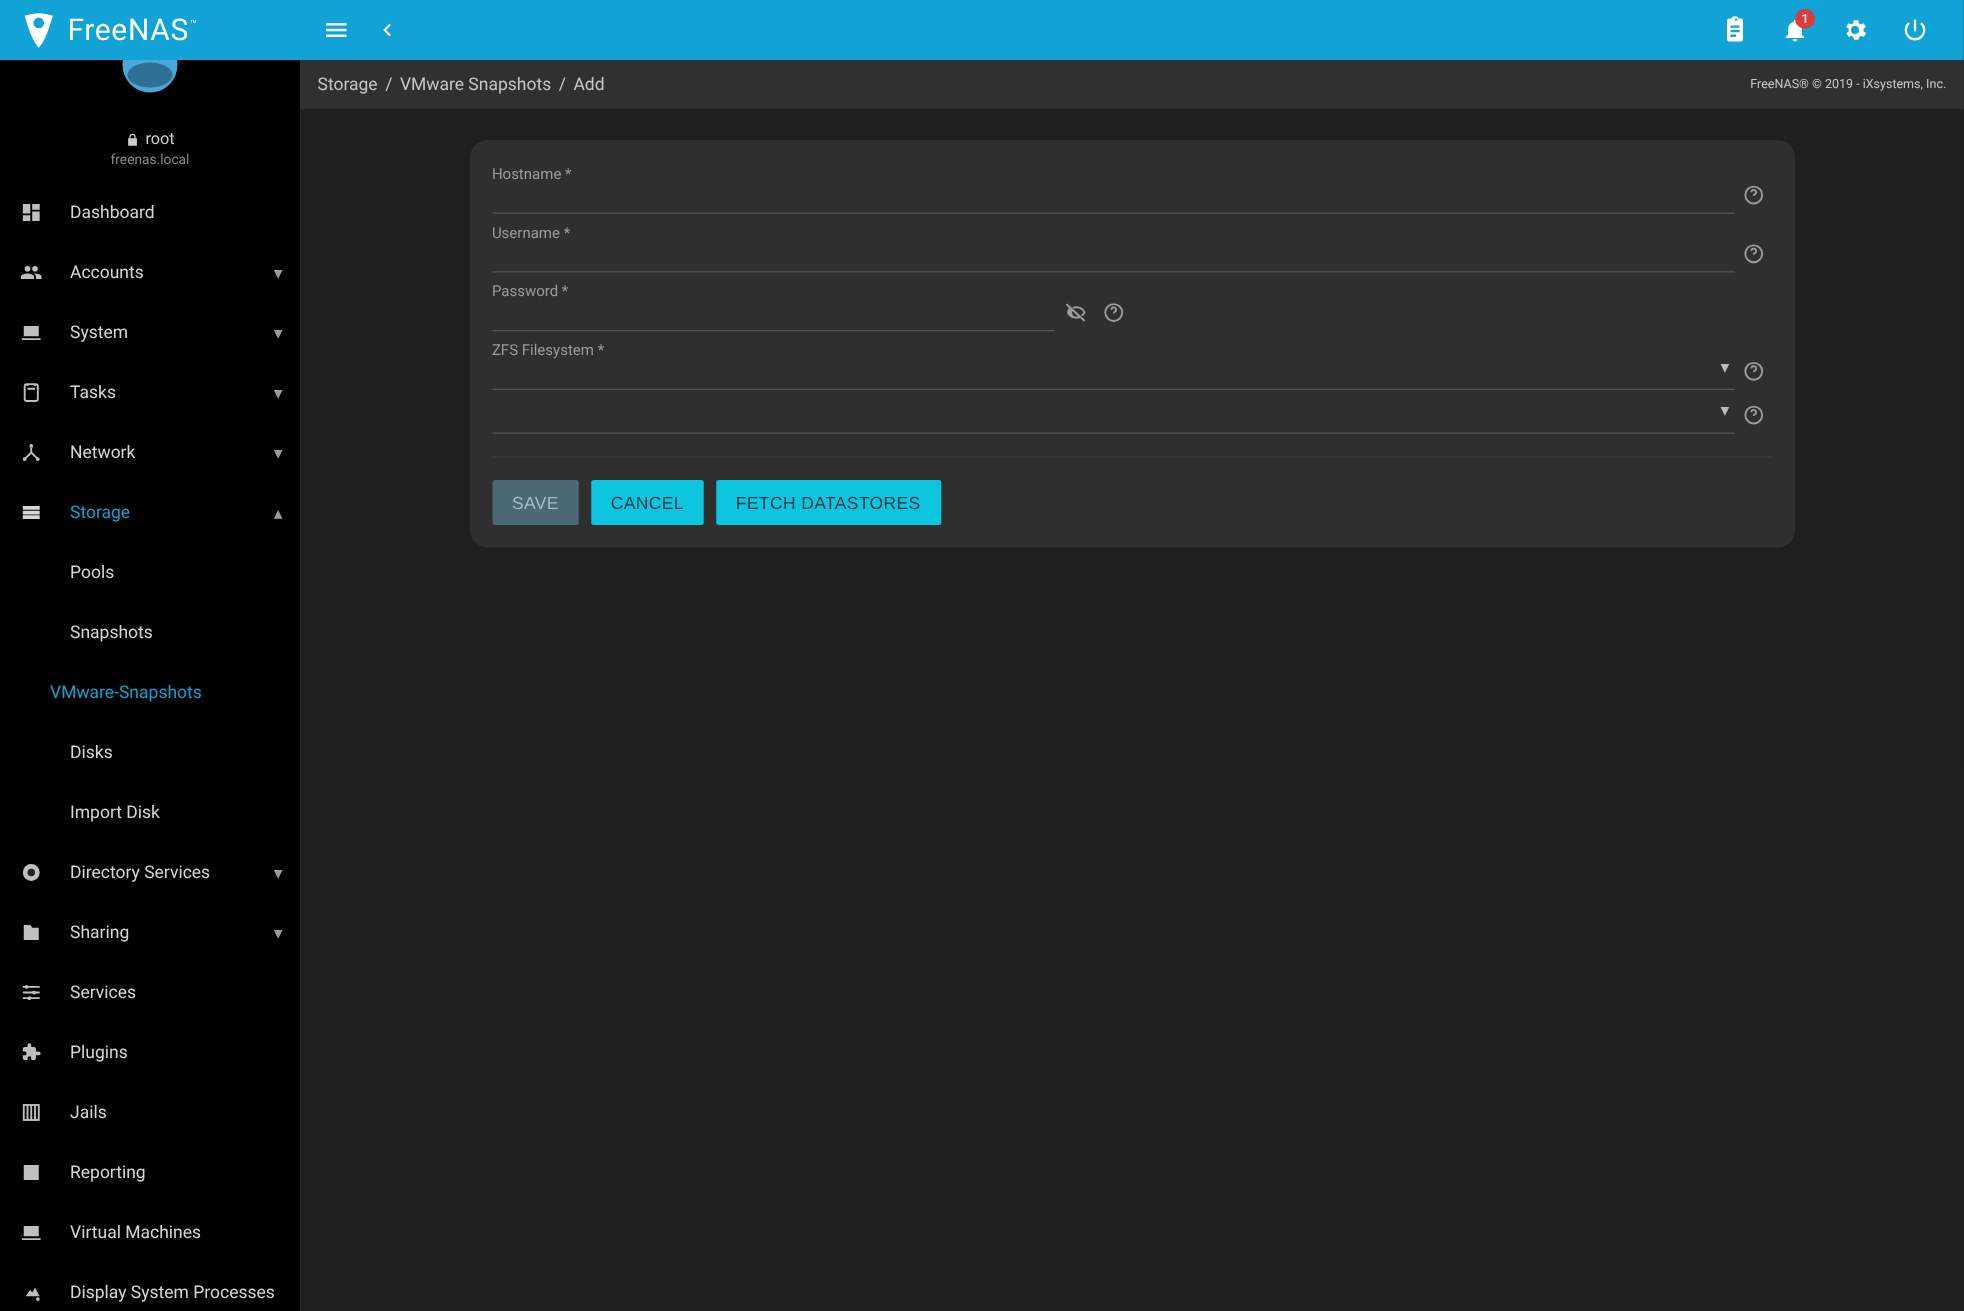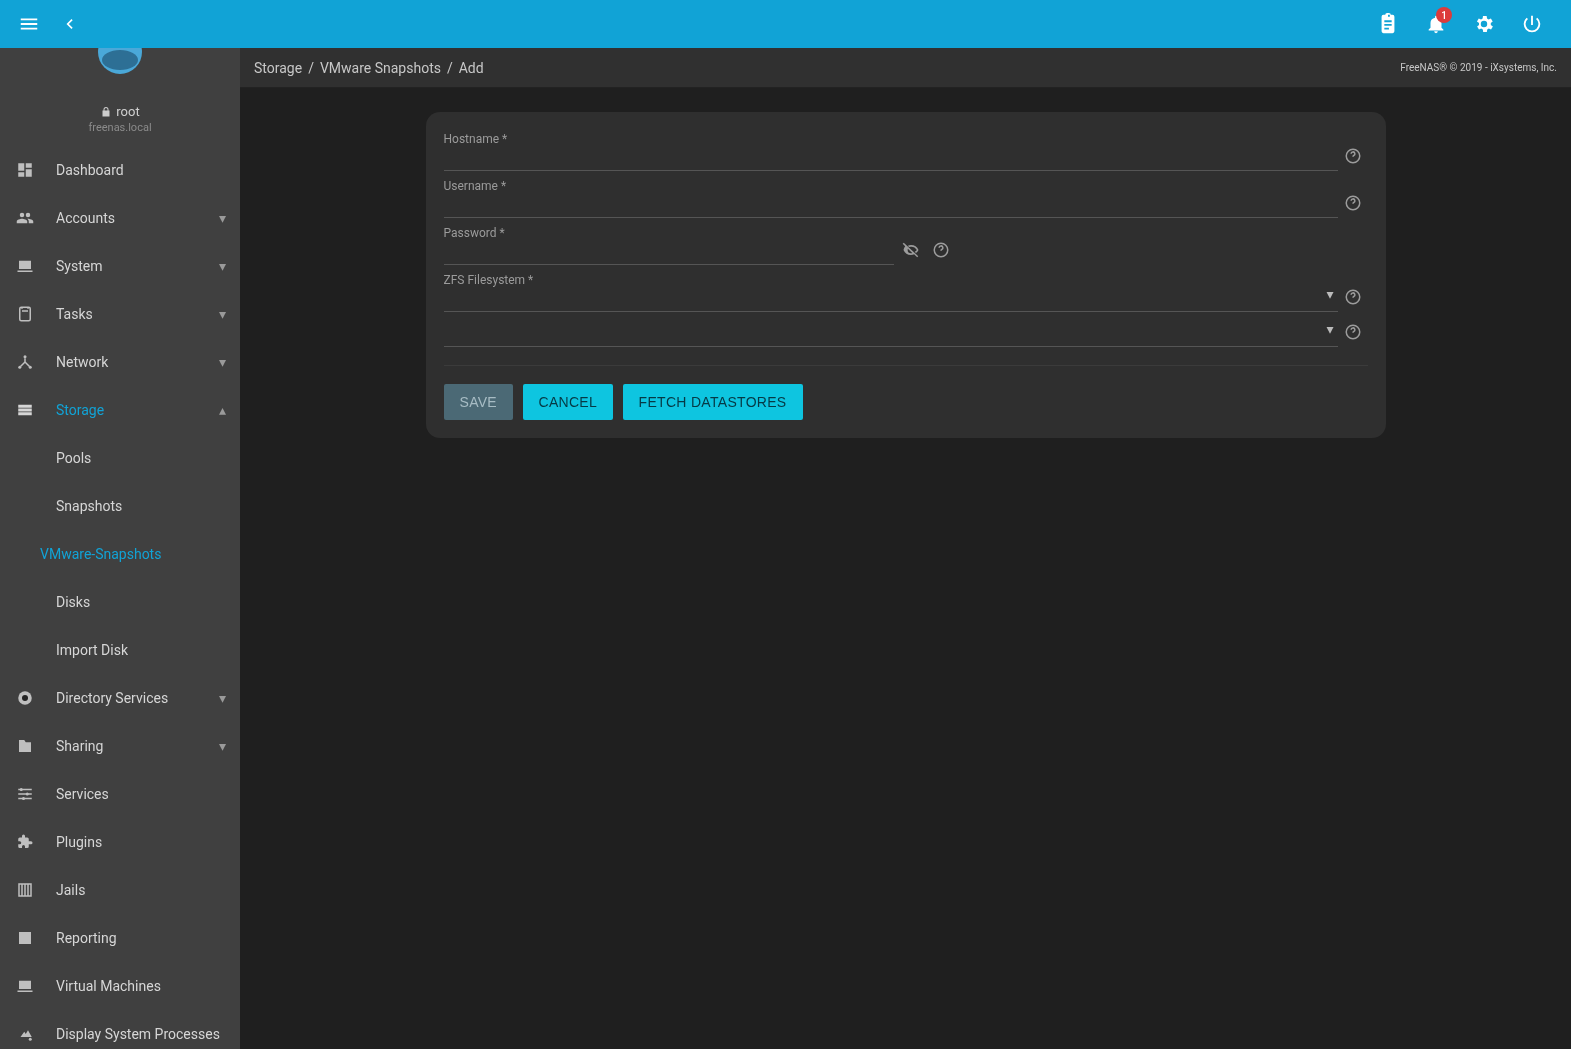--- a/index.html
+++ b/index.html
@@ -35,21 +35,21 @@
   .top-icons-right { margin-left:auto; display:flex; align-items:center; gap: 14px; padding-right: 22px;}
   .icon-btn { width: 34px; height: 34px; display:flex; align-items:center; justify-content:center; cursor:pointer; color:#fff; border-radius:50%; position:relative;}
   .badge { position:absolute; top:0px; right:1px; background:#dc3b3b; color:#fff; font-size:10px; min-width:16px; height:16px; border-radius:8px; display:flex; align-items:center; justify-content:center; font-weight:500;}
 
   
   .shell { display:flex; height: calc(100% - 48px); }
 
   
   .sidebar {
     width: 240px;
-    background: #404040;
+    background: #000000;
     color: #ccc;
     overflow-y: auto;
     flex: none;
   }
   .user-block { text-align:center; padding: 4px 0 12px 0; color:#bbb;}
   .user-avatar { width: 60px; height:60px; margin: -10px auto 2px auto; position:relative; }
   .user-name { font-size: 13px; display:flex; align-items:center; justify-content:center; gap:4px; color:#d0d0d0;}
   .user-host { font-size: 11px; color:#8a8a8a; margin-top:2px;}
 
   .nav-item {
@@ -85,21 +85,21 @@
     padding: 0 14px;
     color:#c7c7c7;
     border-bottom: 1px solid #222;
   }
   .breadcrumb-bar .crumb, .breadcrumb-bar .sep { margin-right: 6px;}
   .breadcrumb-bar .crumb { cursor:pointer; }
   .breadcrumb-bar .right { margin-left:auto; font-size:10px; color:#c7c7c7; cursor:pointer;}
   .content-body { flex:1; overflow:auto; padding: 24px 0 40px 0;}
 
   .card {
-    width: 960px;
+    width: 1060px;
     max-width: calc(100% - 40px);
     margin: 0 auto;
     background: #2f2f2f;
     border-radius: 14px;
   }
   .card-fields { padding: 14px 18px 0 18px;}
   .field-row { display:flex; align-items:flex-end; padding: 6px 0 2px 0; position:relative;}
   .field-wrap { flex:1; position:relative; }
   .field-label { font-size: 12px; color:#9b9b9b; display:block; margin-bottom: -2px;}
   .field-input {
@@ -132,20 +132,32 @@
   }
   .btn-save { background:#4b6975; color:#a7bcc4; cursor:default;}
   .btn-primary { background:#0ec5e0; color:#063945;}
 
   svg { display:block; }
 </style>
 </head>
 <body>
 
 <div class="topbar">
+  <div class="brand">
+    <span>
+      <svg width="34" height="34" viewBox="0 0 24 24" fill="#fff">
+          <path d="M4 4 C10 2 14 2 20 4 C18 10 16 18 12 22 C8 18 6 10 4 4 Z M9 8 a3 3 0 1 0 6 0 a3 3 0 1 0 -6 0" fill="#fff"></path>
+          <circle cx="12" cy="8" r="2" fill="#11a3d6"></circle>
+        </svg>
+    </span>
+    <span class="brand-name">
+      <span>FreeNAS</span>
+        <span class="tm">™</span>
+    </span>
+  </div>
   <div class="top-icons-left">
     <div class="icon-btn">
       <svg width="22" height="22" viewBox="0 0 24 24" fill="#fff">
           <path d="M3 6h18v2H3zM3 11h18v2H3zM3 16h18v2H3z"></path>
         </svg>
     </div>
     <div class="icon-btn">
       <svg width="20" height="20" viewBox="0 0 24 24" fill="#fff">
           <path d="M15 6l-6 6 6 6 1.4-1.4L11.8 12l4.6-4.6z"></path>
         </svg>

